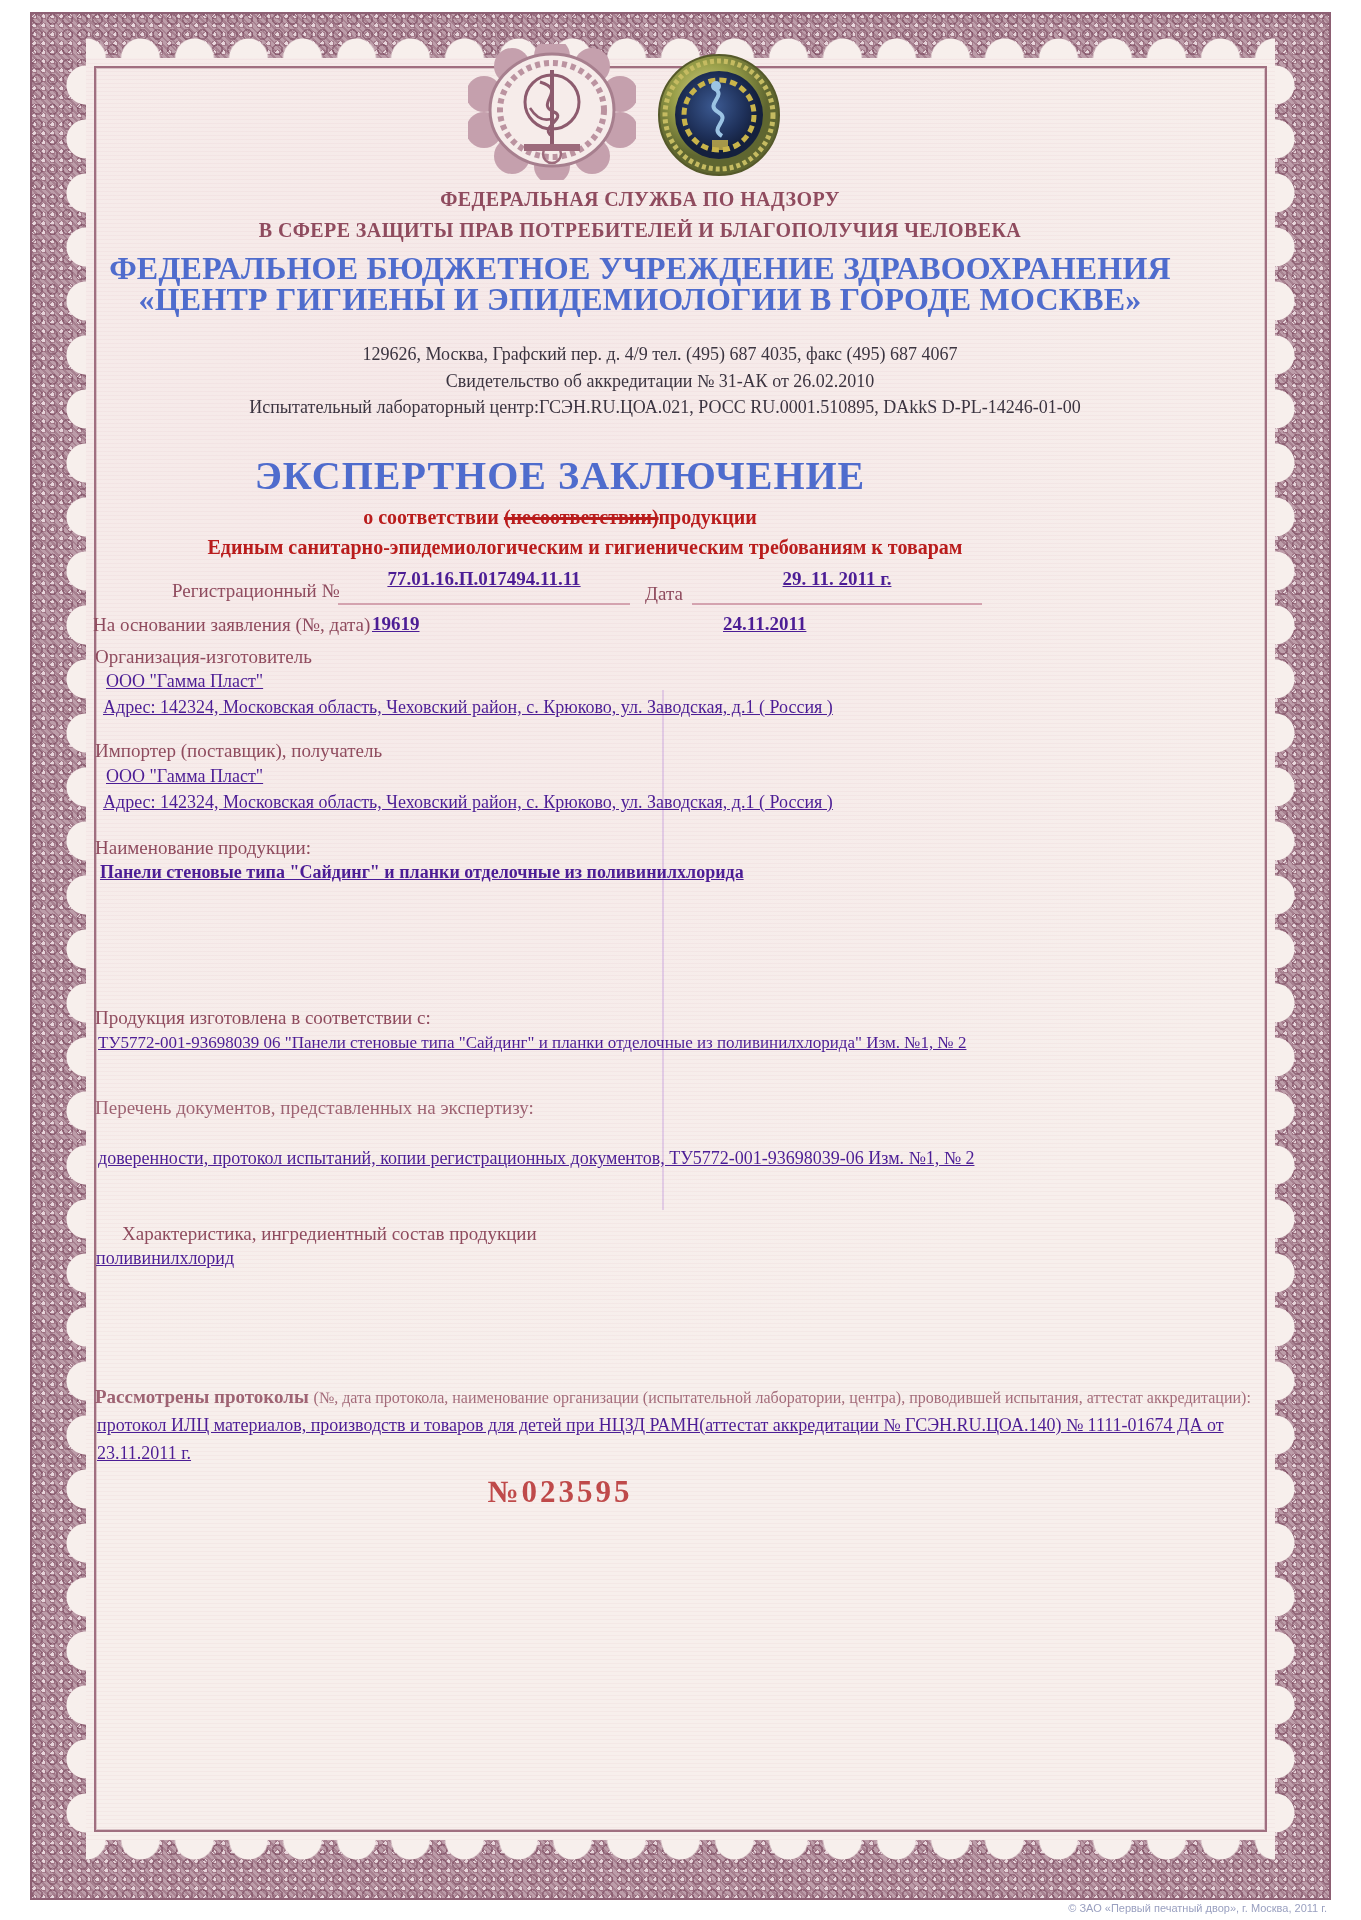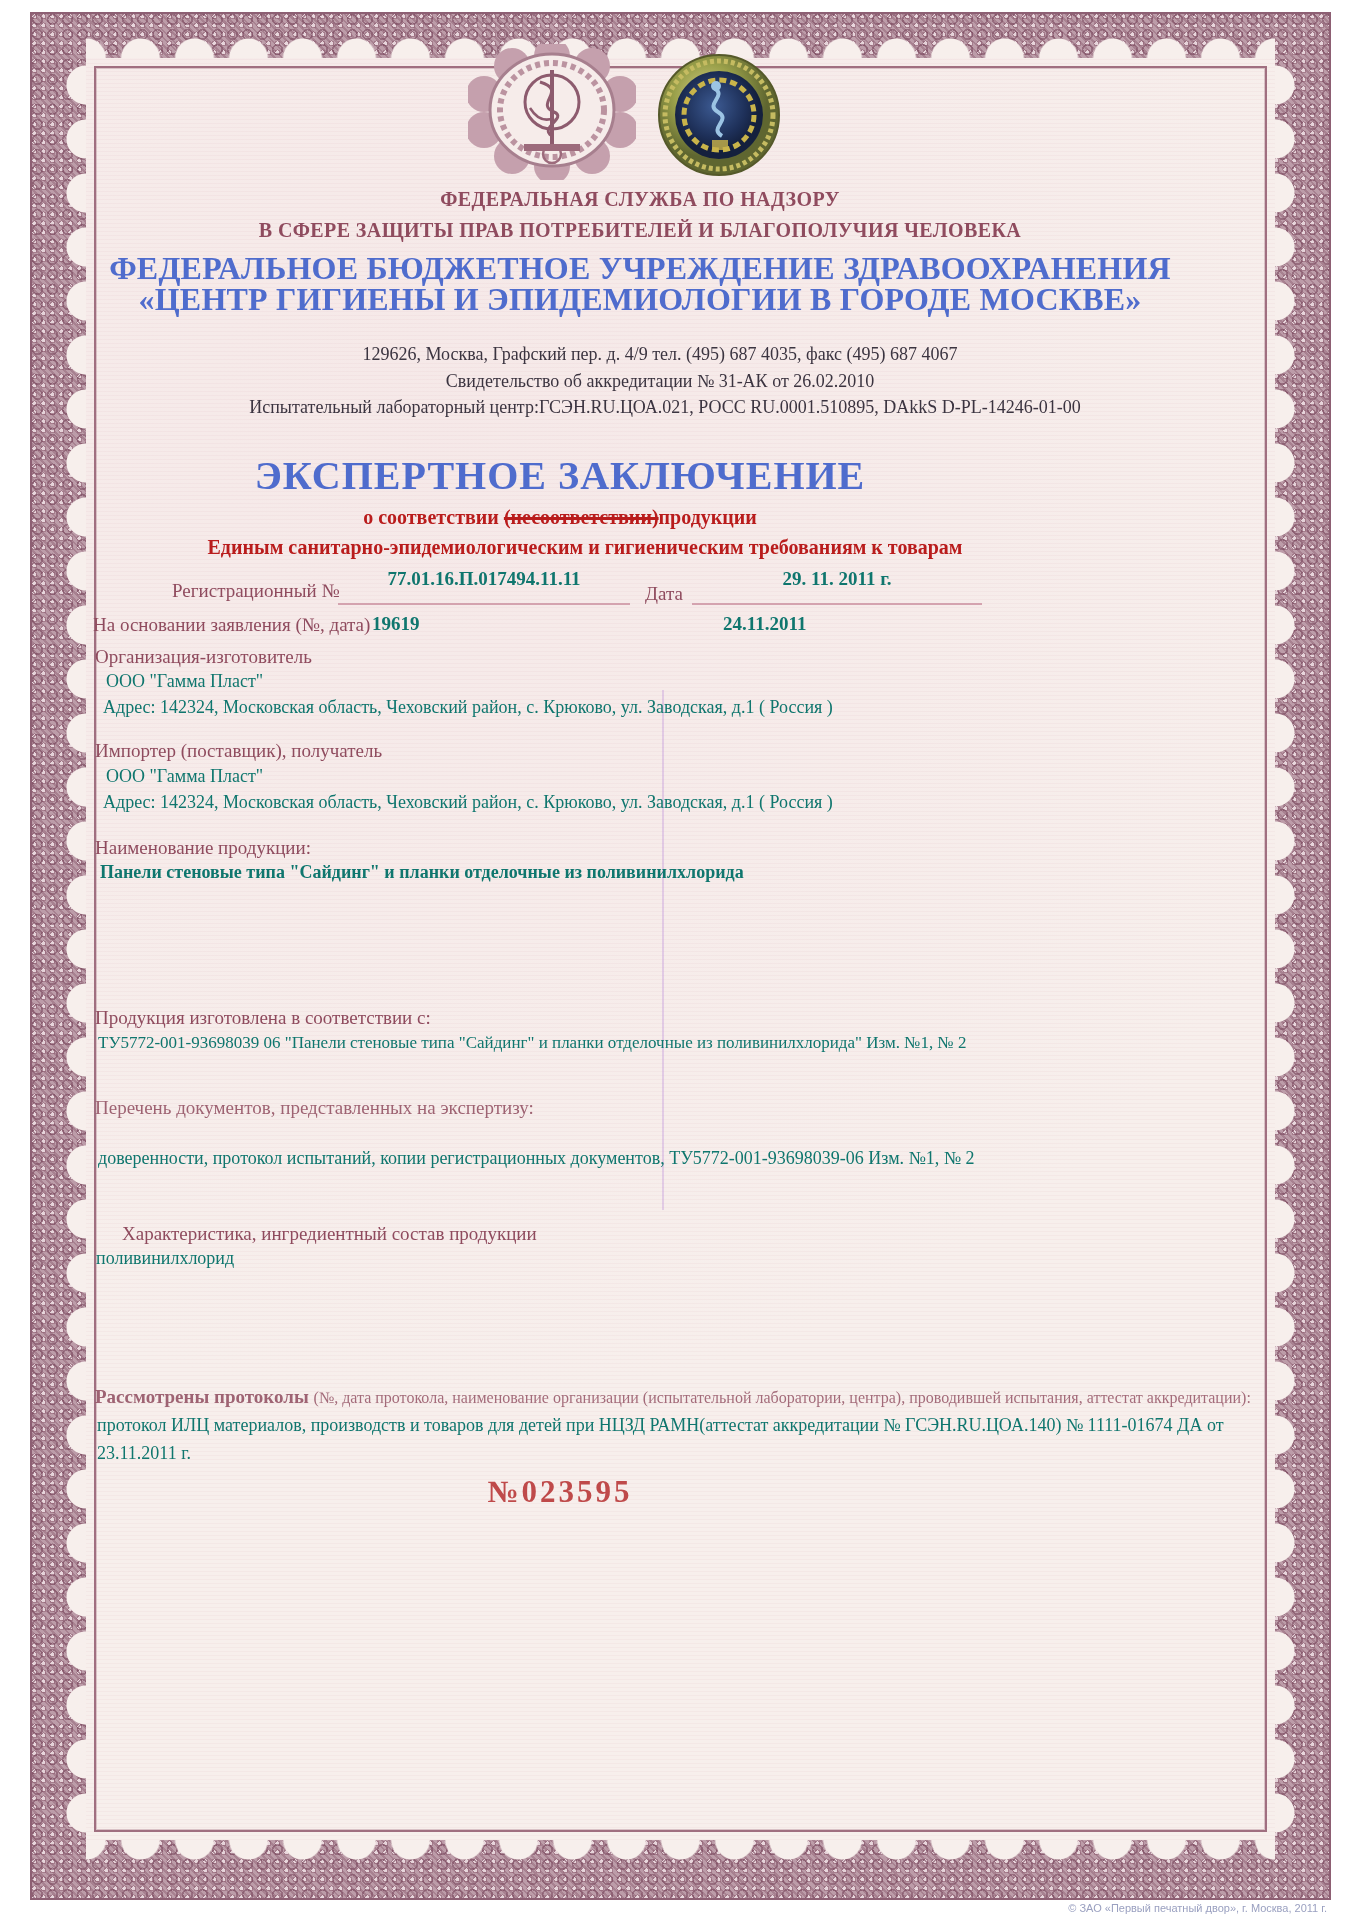--- a/index.html
+++ b/index.html
@@ -57,21 +57,21 @@
   .crease { position:absolute; left:662px; top:690px; width:2px; height:520px;
             background:rgba(187,140,219,.35); }
 
   .hdr-sm { font-size:20px; font-weight:700; letter-spacing:.4px; }
   .hdr-bl { font-size:32px; font-weight:700; letter-spacing:.2px; }
   .addr   { font-size:18px; }
   .title-main { font-size:40px; font-weight:700; letter-spacing:1px; }
   .subt { font-size:20px; font-weight:700; color:#b91c1c; }
   .struck { text-decoration:line-through; text-decoration-thickness:2.5px; }
   .lbl { font-size:19px; color:#8f4b5e; }
-  .val { font-size:18px; color:#0f766e; }
+  .val { font-size:18px; color:#4c1d95;text-decoration:underline; }
   .u-line { border-bottom:2px solid #d4a3af; height:0; }
   .serial { font-size:31px; font-weight:700; color:#bf4a4a; letter-spacing:3px; }
   .credit { font-size:11px; color:#9aa0c0; font-family:"Liberation Sans",sans-serif; }
   .note-sm { font-size:16px; }
 </style>
 </head>
 <body>
 
 <div class="border-band"></div>
 <div class="paper"></div>

